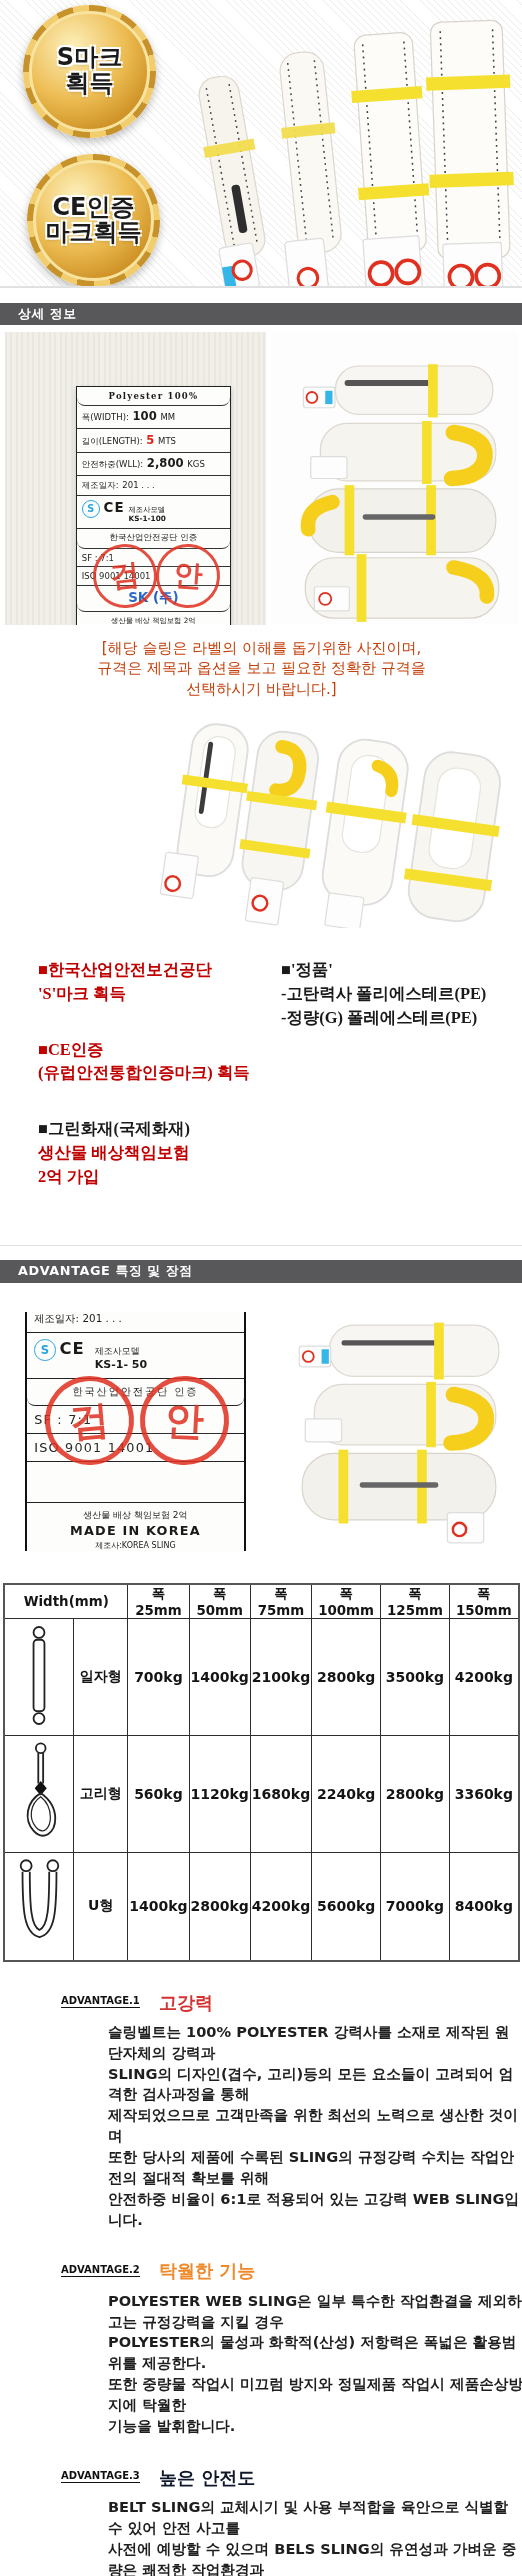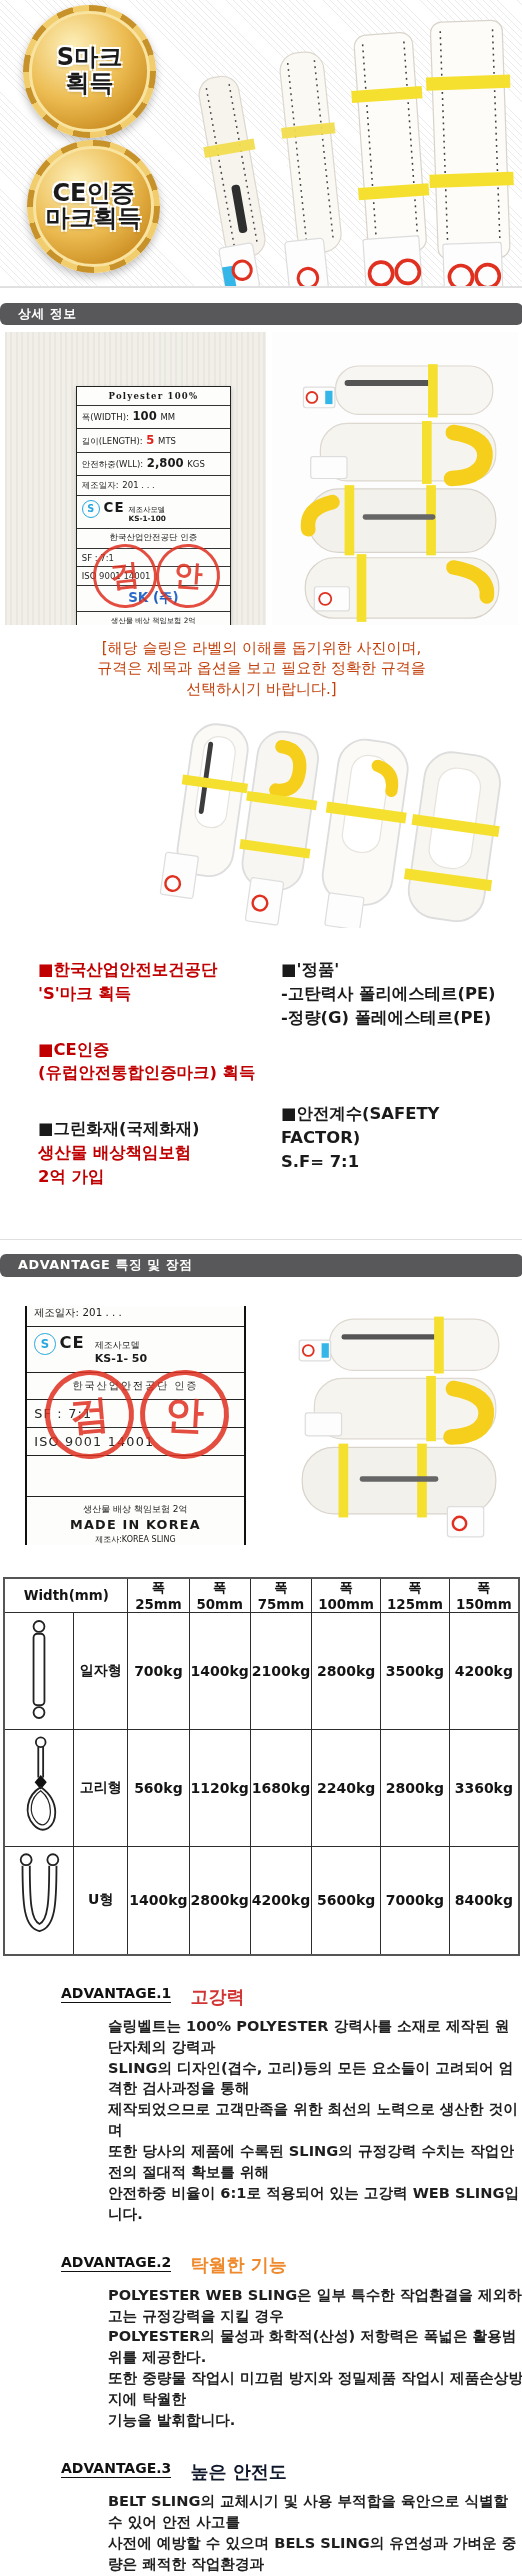--- a/index.html
+++ b/index.html
@@ -13,85 +13,85 @@
   .badge{position:absolute;border-radius:50%;
     background:repeating-conic-gradient(#c8922a 0deg 15deg,#f2cd6d 15deg 30deg);
     display:flex;align-items:center;justify-content:center;
     box-shadow:0 3.7px 8.5px rgba(0,0,0,.25);}
   .badge-inner{width:87%;height:87%;border-radius:50%;
     background:radial-gradient(circle at 35% 28%,#fdf0bb,#ecbc52 48%,#c8891d 85%);
     border:3px solid #f8e3a0;display:flex;align-items:center;justify-content:center;}
   .badge-text{font-weight:800;font-size:24px;line-height:1.08;color:#1b1b1b;text-align:center;
     text-shadow:-1.8px -1.8px 0 #fff,1.8px -1.8px 0 #fff,-1.8px 1.8px 0 #fff,1.8px 1.8px 0 #fff,0 2.4px 3.7px rgba(0,0,0,.25);}
   .badge1{left:23px;top:4.9px;width:133px;height:133px;}
-  .badge2{left:27px;top:140px;width:133px;height:133px;}
+  .badge2{left:27px;top:154px;width:133px;height:133px;}
   .hero-photo{position:absolute;right:0;top:0;width:350px;height:286px;}
 
   
   .bar-wrap{border-top:0.6px solid #e0e0e0;padding-top:14.6px;}
   .bar{height:22.5px;line-height:22.5px;background:#58585a;color:#ffffff;
-    font-size:12.8px;font-weight:700;padding-left:18px;letter-spacing:0.6px;border-radius:6px;}
+    font-size:12.8px;font-weight:700;padding-left:18px;letter-spacing:0.6px;}
 
   
   .photo-row{display:flex;gap:6px;padding:7.3px 4.9px 3.7px 4.9px;}
   .photo{background:#f5f3f0;position:relative;overflow:hidden;}
   .photo.white{background:#ffffff;}
   .p1-left{width:263px;height:293px;background:
      repeating-linear-gradient(90deg,rgba(0,0,0,.035) 0 1.8px,transparent 1.8px 5.5px),#f2efe9;}
   .p1-right{width:248px;height:293px;background:#fdfdfd;}
   .p2-left{width:263px;height:239px;background:#f7f6f4;display:flex;align-items:center;justify-content:center;}
   .p2-right{width:248px;height:239px;background:#fdfdfd;}
 
   
   .label-card{position:absolute;left:71px;top:54px;width:153px;background:#fdfdfc;
     border:1.2px solid #222;box-shadow:0 1.8px 4.9px rgba(0,0,0,.2);font-size:8.5px;}
   .lrow{border-bottom:0.6px solid #333;padding:3.7px 4.9px;display:flex;align-items:baseline;gap:3.7px;}
   .lrow:last-child{border-bottom:none;}
   .lrow .big{font-size:11.6px;font-weight:800;}
   .lrow .red{color:#e0241c;}
-  .lcenter{justify-content:center;text-align:center;}
+  .lcenter{justify-content:center;text-align:center;border-radius:8px;}
   .lmat{font-family:"DejaVu Serif","Liberation Serif",serif;font-weight:700;letter-spacing:1.2px;}
   .logo-s{display:inline-flex;width:16px;height:16px;border-radius:50%;border:1.8px solid #27a7e0;
     color:#27a7e0;font-weight:800;font-size:9.7px;align-items:center;justify-content:center;}
   .ce{font-weight:800;font-size:13.4px;letter-spacing:1.2px;}
   .stamp{position:absolute;border:3.7px solid #e03020;border-radius:50%;color:#e03020;
     font-weight:800;display:flex;align-items:center;justify-content:center;opacity:.85;background:rgba(255,255,255,.08);}
   .card2{position:relative;width:217px;background:#fdfdfb;border:2.4px solid #111;font-size:10.3px;}
   .card2 .lrow{border-bottom:1.2px solid #222;padding:6px 7.3px;}
   .sk{color:#1f5fc4;font-weight:800;font-size:13.4px;}
 
   
   .caption{text-align:center;font-size:15px;color:#c2410c;line-height:1.38;margin:8.5px 0 2.4px 0;}
 
   
   .mid-photo{width:523px;height:226px;background:#ffffff;}
 
   
-  .features{display:flex;padding:28px 0 18px 38px;}
+  .features{display:flex;padding:28px 0 24px 38px;font-family:Liberation Serif, serif;}
   .f-left{width:243px;}
   .f-right{width:237px;}
   .fblock{margin-bottom:32px;font-size:16.4px;font-weight:800;line-height:1.45;}
   .fred{color:#c00000;}
   .fblack{color:#1a1a1a;font-weight:700;}
 
   
   .cap-table{border-collapse:collapse;margin:28px auto 0 auto;background:#fff;
     border:2.4px solid #555;}
   .cap-table th,.cap-table td{border:1.2px solid #2d2d2d;text-align:center;vertical-align:middle;
     font-weight:600;color:#141414;}
   .cap-table th{height:32px;font-size:13.4px;padding:0 6px;font-weight:700;}
   .cap-table td{font-size:14px;}
   .td-icon{width:66px;}
   .td-type{width:51px;font-size:14px;}
   .td-val{width:52px;}
   .r1 td{height:114px;}.r2 td{height:114px;margin-left:21px;}.r3 td{height:105px;}
 
   
   .adv{padding:0 0 0 61px;margin-top:29px;}
-  .adv-num{display:inline-block;font-size:14px;font-weight:800;color:#111;
+  .adv-num{display:inline-block;font-size:10px;font-weight:800;color:#111;
     border-bottom:1.8px solid #111;padding-bottom:1.2px;vertical-align:4.9px;}
   .adv-title{font-size:18px;font-weight:800;margin-left:16px;}
   .t-red{color:#d23434;}.t-orange{color:#ef8a2c;}.t-green{color:#0f172a;}
   .adv-body{margin-top:7.3px;font-size:14.6px;color:#1e1e1e;line-height:1.43;font-weight:700;margin-left:47px;}
 </style>
 </head>
 <body>
 
 <div>
 
@@ -286,22 +286,20 @@
       <div class="fblock">
         <div class="fblack">■그린화재(국제화재)</div>
         <div class="fred preline">생산물 배상책임보험
 2억 가입</div>
       </div>
     </div>
     <div class="f-right">
       <div class="fblock fblack preline" style="margin-bottom:73px">■'정품'
 -고탄력사 폴리에스테르(PE)
 -정량(G) 폴레에스테르(PE)</div>
-      <div class="fblock fblack preline">■안전계수(SAFETY FACTOR)
-S.F= 7:1</div>
     </div>
   </div>
 
   
   <div class="bar-wrap">
     <div class="bar">ADVANTAGE 특징 및 장점</div>
   </div>
 
   
   <div class="photo-row" style="margin-top:22px">

